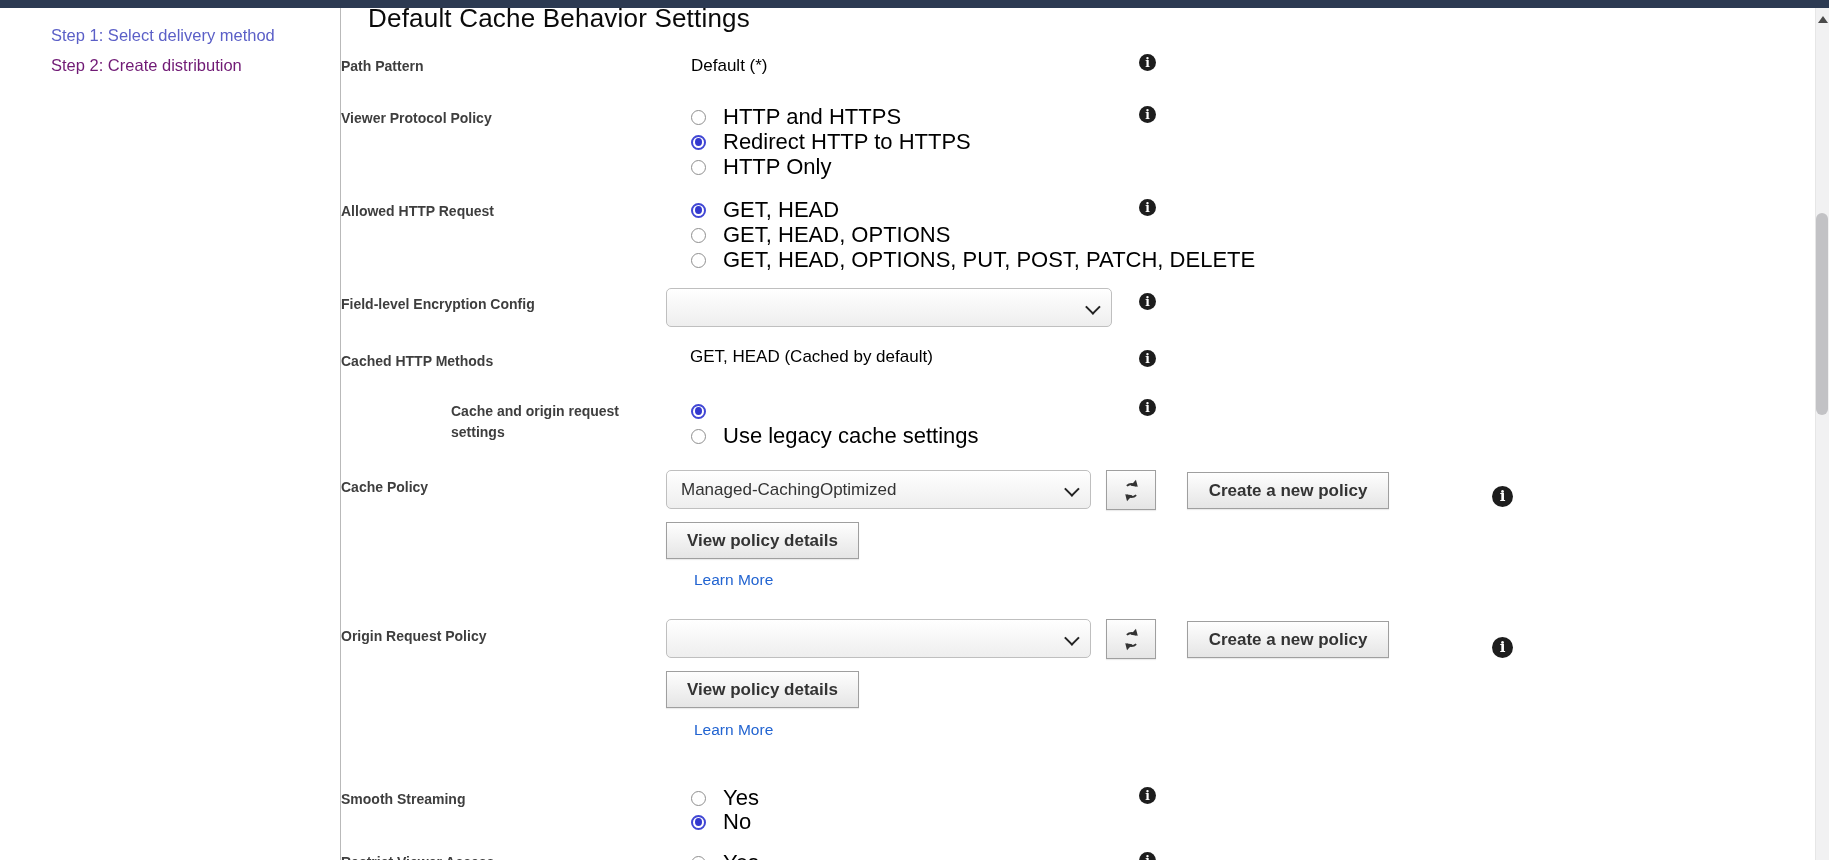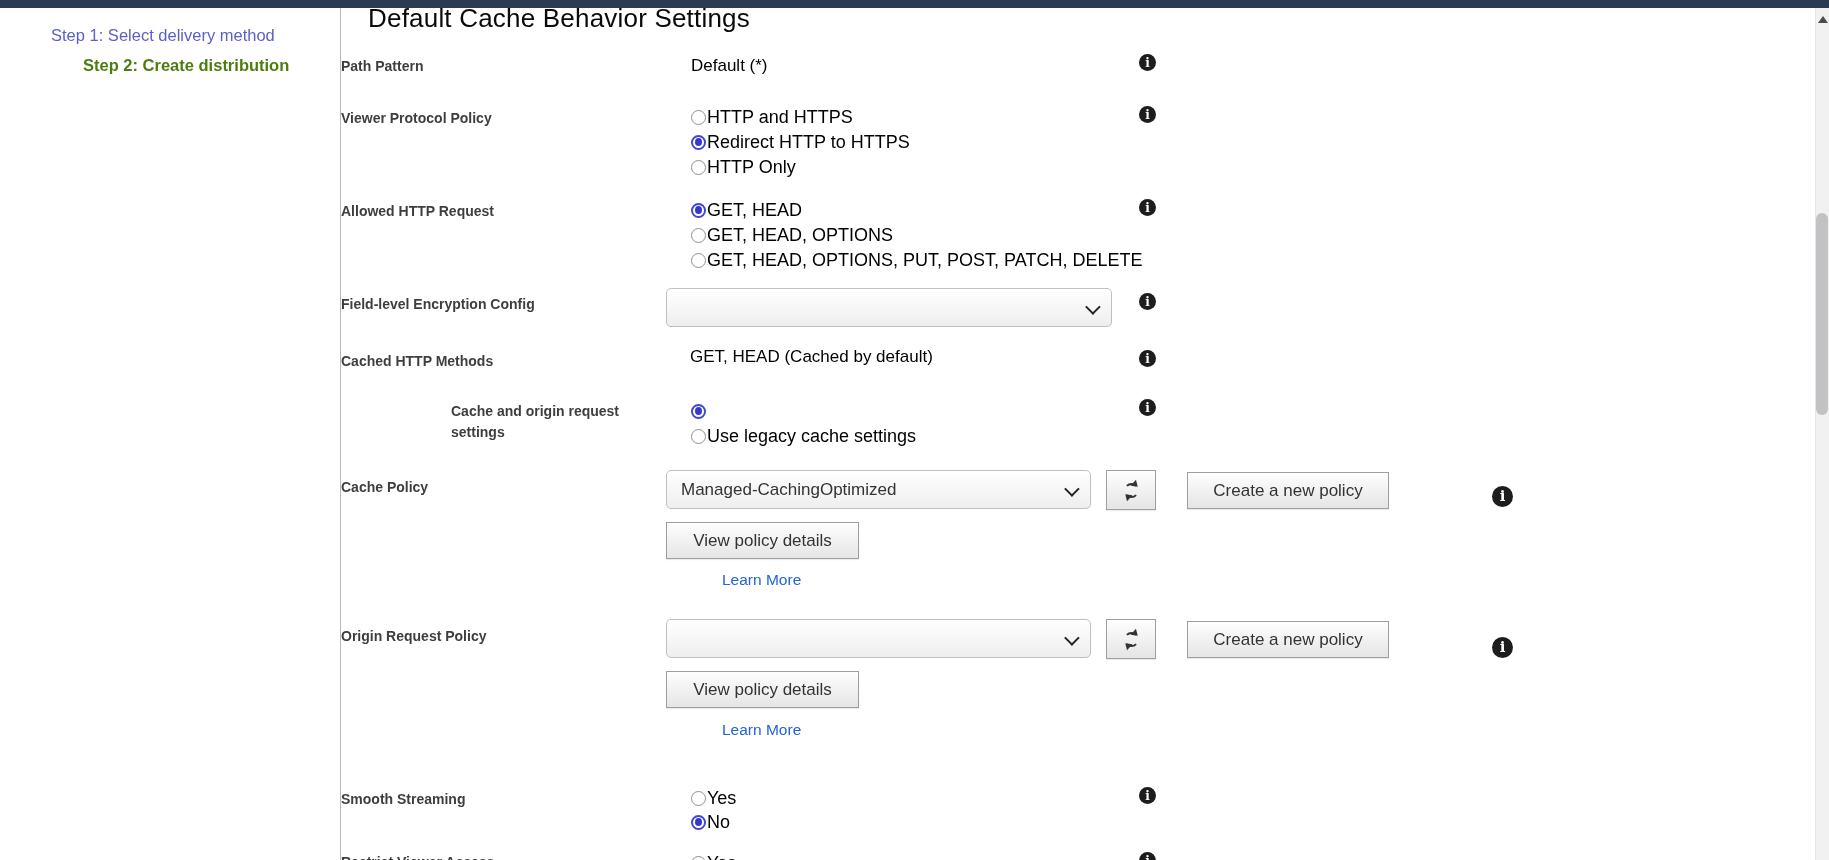--- a/index.html
+++ b/index.html
@@ -8,50 +8,50 @@
   
   #topbar{left:0;top:0;width:1829px;height:8px;background:#2c3a52;}
   #vdivider{left:340px;top:8px;width:1px;height:852px;background:#b9b9b9;}
   
   #scroll-track{left:1815px;top:8px;width:14px;height:852px;background:#f1f1f2;border-left:1px solid #e6e6e6;}
   #scroll-up{left:1818px;top:16px;width:0;height:0;border-left:5px solid transparent;border-right:5px solid transparent;border-bottom:7px solid #4a4a4a;}
   #scroll-thumb{left:1816px;top:213px;width:12px;height:202px;background:#c2c2c5;border-radius:6px;}
   
   .step{left:51px;white-space:nowrap;font-size:16.5px;}
   #step1{top:26px;color:#5b5fc7;cursor:pointer;text-align:right;}
-  #step2{top:56px;color:#4d7c0f;font-weight:bold;margin-left:32px;}
+  #step2{top:56px;color:#701a75;font-weight:normal;}
   
   #page-title{left:368px;top:3px;font-size:26px;color:#0a0a0a;letter-spacing:.2px;}
   
   .flabel{left:341px;width:326px;font-weight:bold;color:#3e3e3e;font-size:14px;line-height:21px;}
   .fvalue{font-size:17px;color:#000;}
   .opt{display:flex;align-items:center;height:22px;}
   .radio{width:15px;height:15px;border:1px solid #8f8f8f;border-radius:50%;background:#fff;box-sizing:border-box;flex:0 0 auto;}
   .radio.checked{border:2px solid #4147d4;position:relative;}
   .radio.checked::before{content:"";position:absolute;left:2px;top:1.5px;width:7px;height:8px;border-radius:50%;background:#3339cf;}
-  .opt .olabel{margin-left:1px;font-size:18px;color:#000;white-space:nowrap;}
+  .opt .olabel{margin-left:17px;font-size:22px;color:#000;white-space:nowrap;}
   .info{width:17px;height:17px;border-radius:50%;background:#1d1d1d;display:flex;align-items:center;justify-content:center;cursor:pointer;}
   .info::before{content:"i";color:#fff;font-family:"DejaVu Serif", serif;font-weight:bold;font-size:12px;line-height:1;}
   .info.big{width:21px;height:21px;}
   .info.big::before{font-size:15px;}
   
   .sel{box-sizing:border-box;height:39px;border:1px solid #bfbfbf;border-radius:5px;
        background:linear-gradient(#ffffff,#eeeeee);display:flex;align-items:center;
        padding:0 36px 0 14px;font-size:17px;color:#333;cursor:pointer;position:absolute;}
   .sel .chev{position:absolute;right:14px;top:14px;width:9px;height:9px;border-right:2.6px solid #222;border-bottom:2.6px solid #222;transform:rotate(45deg) translateY(-2px);}
   
   .btn{box-sizing:border-box;border:1px solid #9f9f9f;border-radius:0;background:linear-gradient(#fefefe,#e5e5e5);
-       color:#333;font-weight:normal;font-size:17px;display:flex;align-items:center;justify-content:center;
+       color:#333;font-weight:bold;font-size:17px;display:flex;align-items:center;justify-content:center;
        cursor:pointer;position:absolute;box-shadow:0 1px 1px rgba(0,0,0,.08);}
   
   .refresh{position:relative;width:15px;height:15px;border:2.4px solid #333;border-radius:50%;
            border-left-color:transparent;border-right-color:transparent;box-sizing:border-box;}
   .refresh::before{content:"";position:absolute;right:-5px;top:-3px;border:4px solid transparent;border-left:6px solid #333;transform:rotate(42deg);}
   .refresh::after{content:"";position:absolute;left:-5px;bottom:-3px;border:4px solid transparent;border-right:6px solid #333;transform:rotate(42deg);}
-  .link{color:#2264d1;font-size:15.5px;cursor:pointer;text-decoration:none;white-space:nowrap;margin-left:28px;}
+  .link{color:#2264d1;font-size:15.5px;cursor:pointer;text-decoration:none;white-space:nowrap;}
 </style>
 </head>
 <body>
 
 <div class="abs" id="topbar"></div>
 <div class="abs" id="vdivider"></div>
 <div class="abs" id="scroll-track"></div>
 <div class="abs" id="scroll-up"></div>
 <div class="abs" id="scroll-thumb"></div>
 

